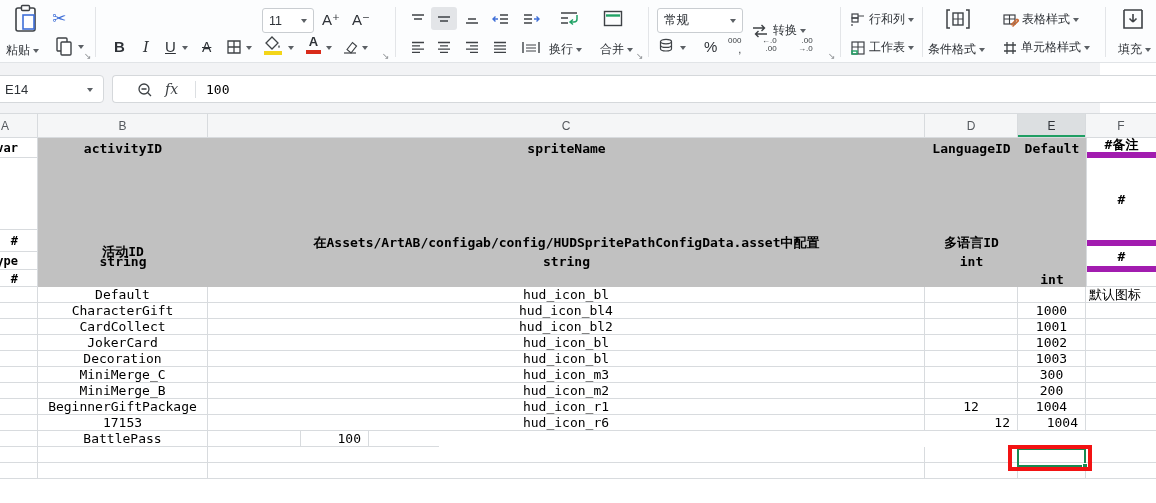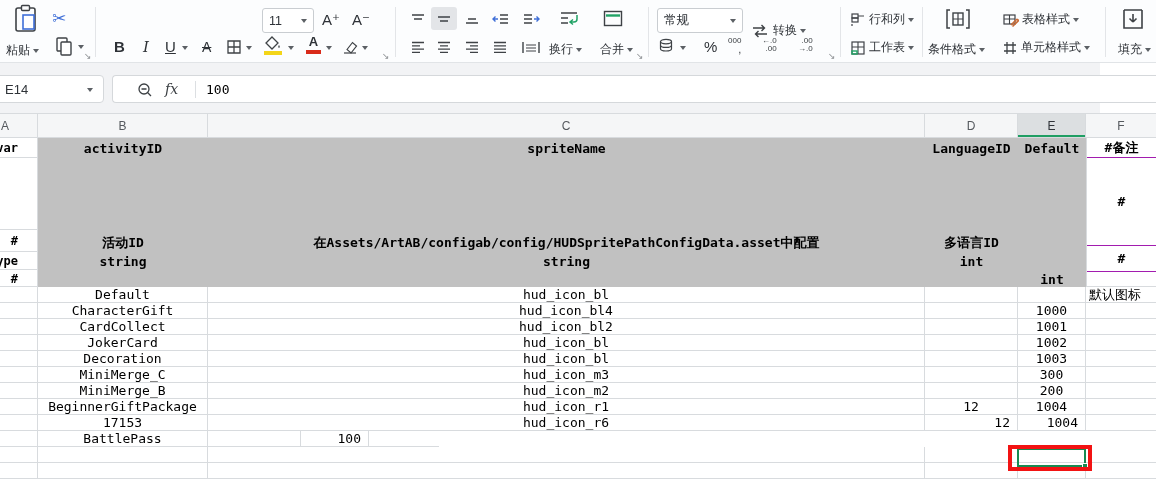--- a/index.html
+++ b/index.html
@@ -40,21 +40,21 @@
   .ch.sel{background:#dcdfe1;color:#2f3338;box-shadow:inset 0 -2px 0 #1f9e63}
 
   .grid{position:absolute;top:25px;left:0;width:1156px;height:365px}
   .mono{font-family:"DejaVu Sans Mono","Liberation Mono",monospace}
 
   .hdrblock{position:absolute;top:0;left:0;width:1156px;height:149px;border-bottom:1px solid #d8dbde}
   .grayfill{position:absolute;left:38px;top:0;width:1048px;height:149px;background:#c1c1c1}
   .acol{position:absolute;left:0;top:0;width:38px;height:149px}
   .acol .ar{border-bottom:1px solid #d8dbde;border-right:1px solid #d8dbde;display:flex;align-items:center;justify-content:flex-end;padding-right:19px;font-weight:bold;font-size:12px;overflow:visible;white-space:nowrap}
   .fcol{position:absolute;left:1086px;top:0;width:70px;height:149px;border-left:1px solid #d8dbde}
-  .fcol .fr{border-bottom:1px solid #a21caf;display:flex;align-items:center;justify-content:center;font-weight:bold;font-size:13px}
+  .fcol .fr{border-bottom:6px solid #a21caf;display:flex;align-items:center;justify-content:center;font-weight:bold;font-size:13px}
   .htx{position:absolute;font-weight:bold;font-size:13px;color:#000;text-align:center;line-height:15px;white-space:nowrap;overflow:visible}
 
   .datarows{position:absolute;top:149px;left:0;width:1156px}
   .row{display:flex;height:16px}
   .cell{border-right:1px solid #d8dbde;border-bottom:1px solid #d8dbde;font-size:13px;color:#000;display:flex;align-items:center;justify-content:center;white-space:nowrap;overflow:hidden}
   .ca{width:38px}.cb{width:170px}.cc{width:717px}.cd{width:93px}.ce{width:68px}
   .cf{width:70px;border-right:none;justify-content:flex-start;padding-left:3px}
   .ra{justify-content:flex-end;padding-right:7px}
 
   .selbox{position:absolute;left:1017px;top:310px;width:69px;height:19px;border:2px solid #188a52}
@@ -351,21 +351,21 @@
           <div class="fr" style="height:88px">#</div>
           <div class="fr" style="height:26px">#</div>
           <div class="fr" style="height:15px;border-bottom:none"></div>
         </div>
 
         <div class="htx mono" style="left:38px;top:3px;width:170px">activityID</div>
         <div class="htx mono" style="left:208px;top:3px;width:717px">spriteName</div>
         <div class="htx mono" style="left:925px;top:3px;width:93px">LanguageID</div>
         <div class="htx mono" style="left:1018px;top:3px;width:68px">Default</div>
 
-        <div class="htx mono" style="left:38px;top:97px;width:170px">活动ID</div>
+        <div class="htx mono" style="left:38px;top:106px;width:170px">活动ID</div>
         <div class="htx mono" style="left:38px;top:116px;width:170px">string</div>
 
         <div class="htx mono" style="left:208px;top:97px;width:717px">在Assets/ArtAB/configab/config/HUDSpritePathConfigData.asset中配置</div>
         <div class="htx mono" style="left:208px;top:116px;width:717px">string</div>
 
         <div class="htx mono" style="left:925px;top:97px;width:93px">多语言ID</div>
         <div class="htx mono" style="left:925px;top:116px;width:93px">int</div>
 
         <div class="htx mono" style="left:1018px;top:134px;width:68px">int</div>
       </div>

